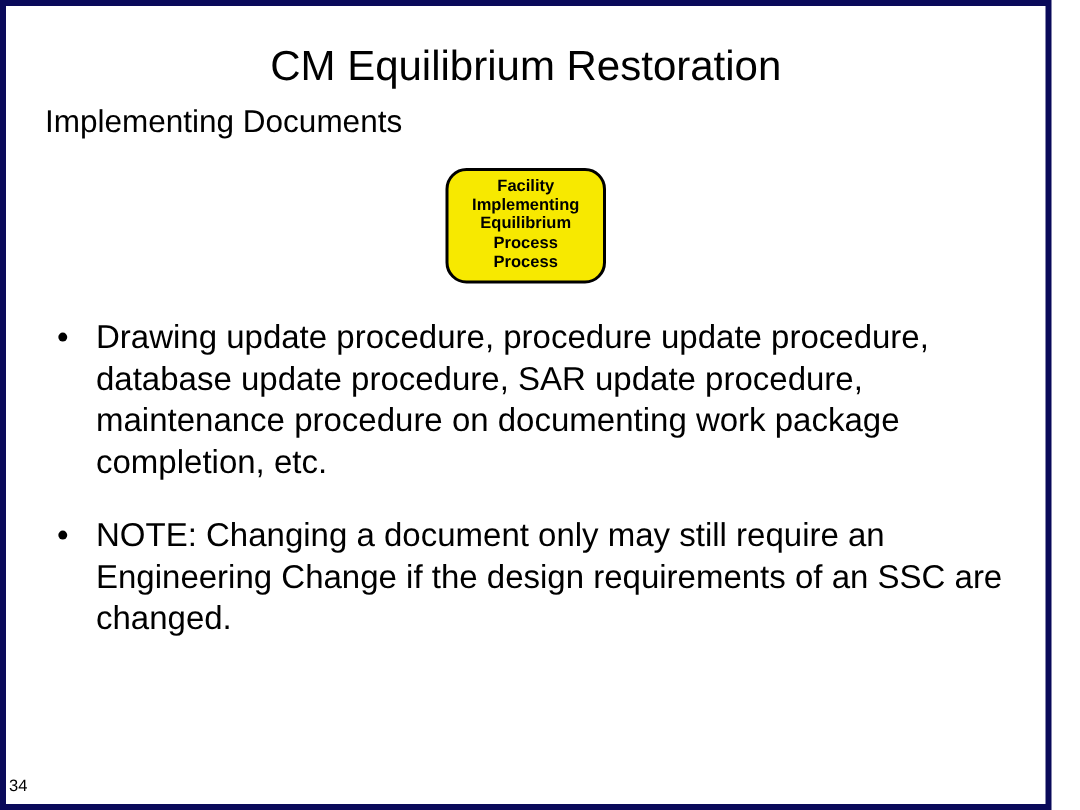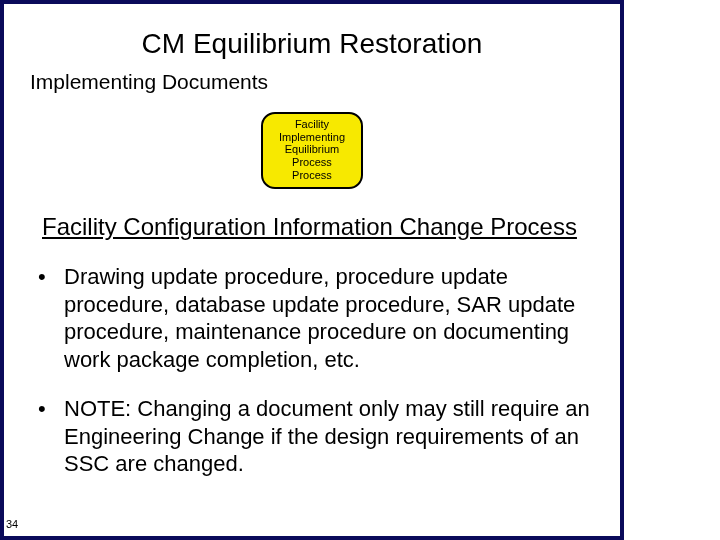--- a/index.html
+++ b/index.html
@@ -1,18 +1,18 @@
 <!DOCTYPE html>
 <html><head>
 <meta charset="utf-8">
 <style>
   * { box-sizing: border-box; margin: 0; padding: 0; }
   html, body { width: 720px; height: 540px; background: #fff; font-family: Arial, Helvetica, sans-serif; color: #000; }
   .slide {
-    width: 624px; height: 540px;
+    width: 701px; height: 540px;
     border: 4px solid #0a0a5a;
     position: relative;
     padding: 18px 26px 0 26px;
   }
   .title {
     text-align: center;
     font-size: 28px;
     font-weight: 400;
     margin-top: 6px;
   }
@@ -27,21 +27,21 @@
     justify-content: center;
     margin-top: 18px;
   }
   .process-box {
     background: #f7e900;
     border: 2px solid #000;
     border-radius: 14px;
     padding: 4px 16px 6px 16px;
     text-align: center;
     font-size: 11px;
-    font-weight: normal;
+    font-weight: bold;
     line-height: 1.15;
   }
   .section-heading {
     font-size: 24px;
     text-decoration: underline;
     margin-top: 24px;
     margin-left: 12px;
   }
   .bullets {
     margin-top: 22px;
@@ -80,21 +80,20 @@
   <div class="process-box-wrap">
     <div class="process-box">
       <div>Facility</div>
       <div>Implementing</div>
       <div>Equilibrium</div>
       <div>Process</div>
       <div>Process</div>
     </div>
   </div>
 
-  <div class="section-heading">Facility Configuration Information Change Process</div>
 
   <div class="bullets">
     <div class="bullet">
       <div class="dot">•</div>
       <div class="text">Drawing update procedure, procedure update procedure, database update procedure, SAR update procedure, maintenance procedure on documenting work package completion, etc.</div>
     </div>
     <div class="bullet">
       <div class="dot">•</div>
       <div class="text">NOTE: Changing a document only may still require an Engineering Change if the design requirements of an SSC are changed.</div>
     </div>

